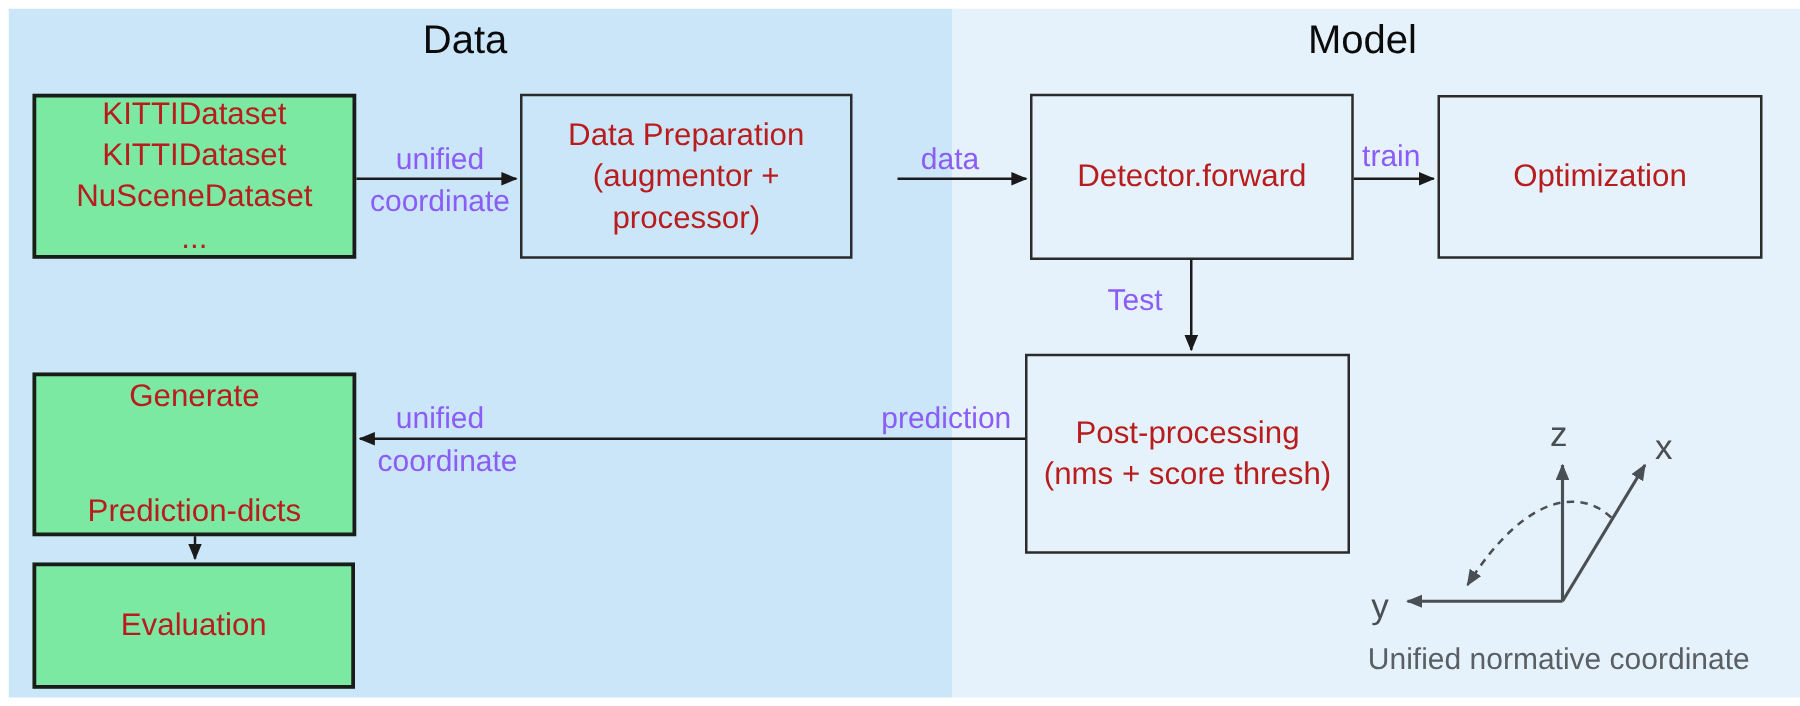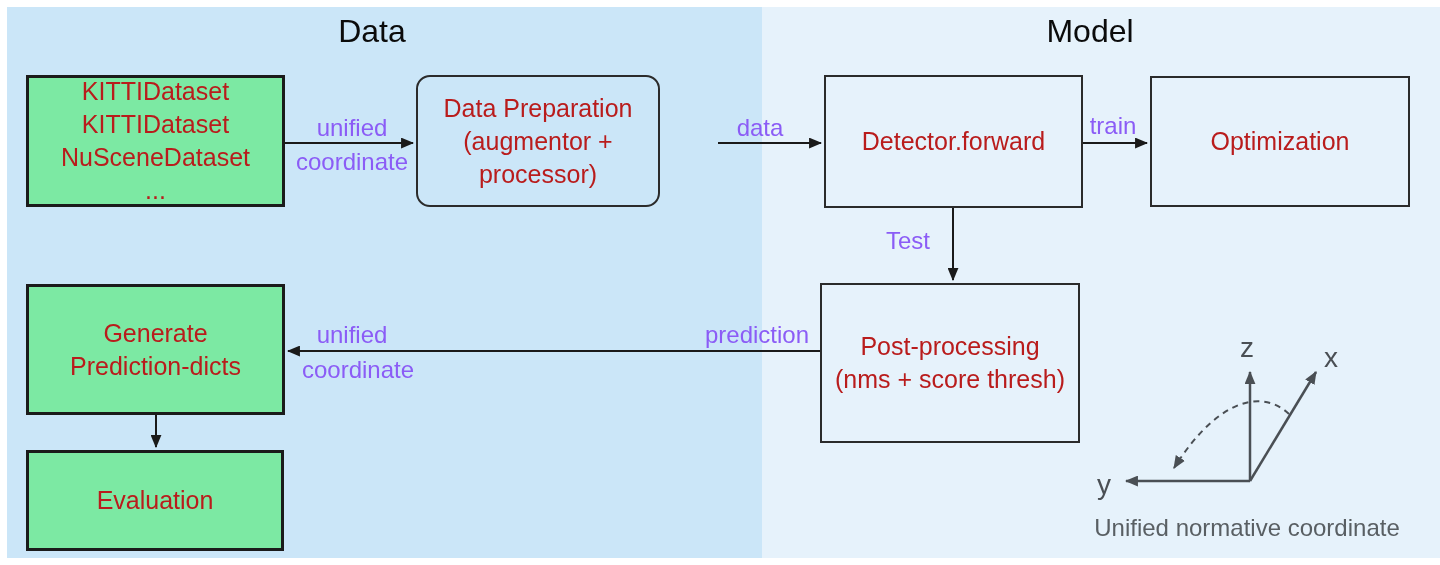--- a/index.html
+++ b/index.html
@@ -79,39 +79,39 @@
     </g>
   </svg>
 
   <div class="node node-green" style="left:26px;top:75px;width:259px;height:132px;">
     <div>KITTIDataset</div>
     <div>KITTIDataset</div>
     <div>NuSceneDataset</div>
     <div>...</div>
   </div>
 
-  <div class="node" style="left:416px;top:75px;width:244px;height:132px;border-radius:14px;">
+  <div class="node" style="left:416px;top:75px;width:266px;height:132px;">
     <div>Data Preparation</div>
     <div>(augmentor + processor)</div>
   </div>
 
   <div class="node" style="left:824px;top:75px;width:259px;height:133px;">
     <div>Detector.forward</div>
   </div>
 
   <div class="node" style="left:1150px;top:76px;width:260px;height:131px;">
     <div>Optimization</div>
   </div>
 
   <div class="node" style="left:820px;top:283px;width:260px;height:160px;">
     <div>Post-processing</div>
     <div>(nms + score thresh)</div>
   </div>
 
-  <div class="node node-green" style="left:26px;top:284px;width:259px;height:131px;">
+  <div class="node node-green" style="left:26px;top:298px;width:259px;height:131px;justify-content:space-between;">
     <div>Generate</div>
     <div>Prediction-dicts</div>
   </div>
 
   <div class="node node-green" style="left:26px;top:450px;width:258px;height:101px;">
     <div>Evaluation</div>
   </div>
 
   <div class="edge-label" style="left:352px;top:113px;">unified</div>
   <div class="edge-label" style="left:352px;top:147px;">coordinate</div>

